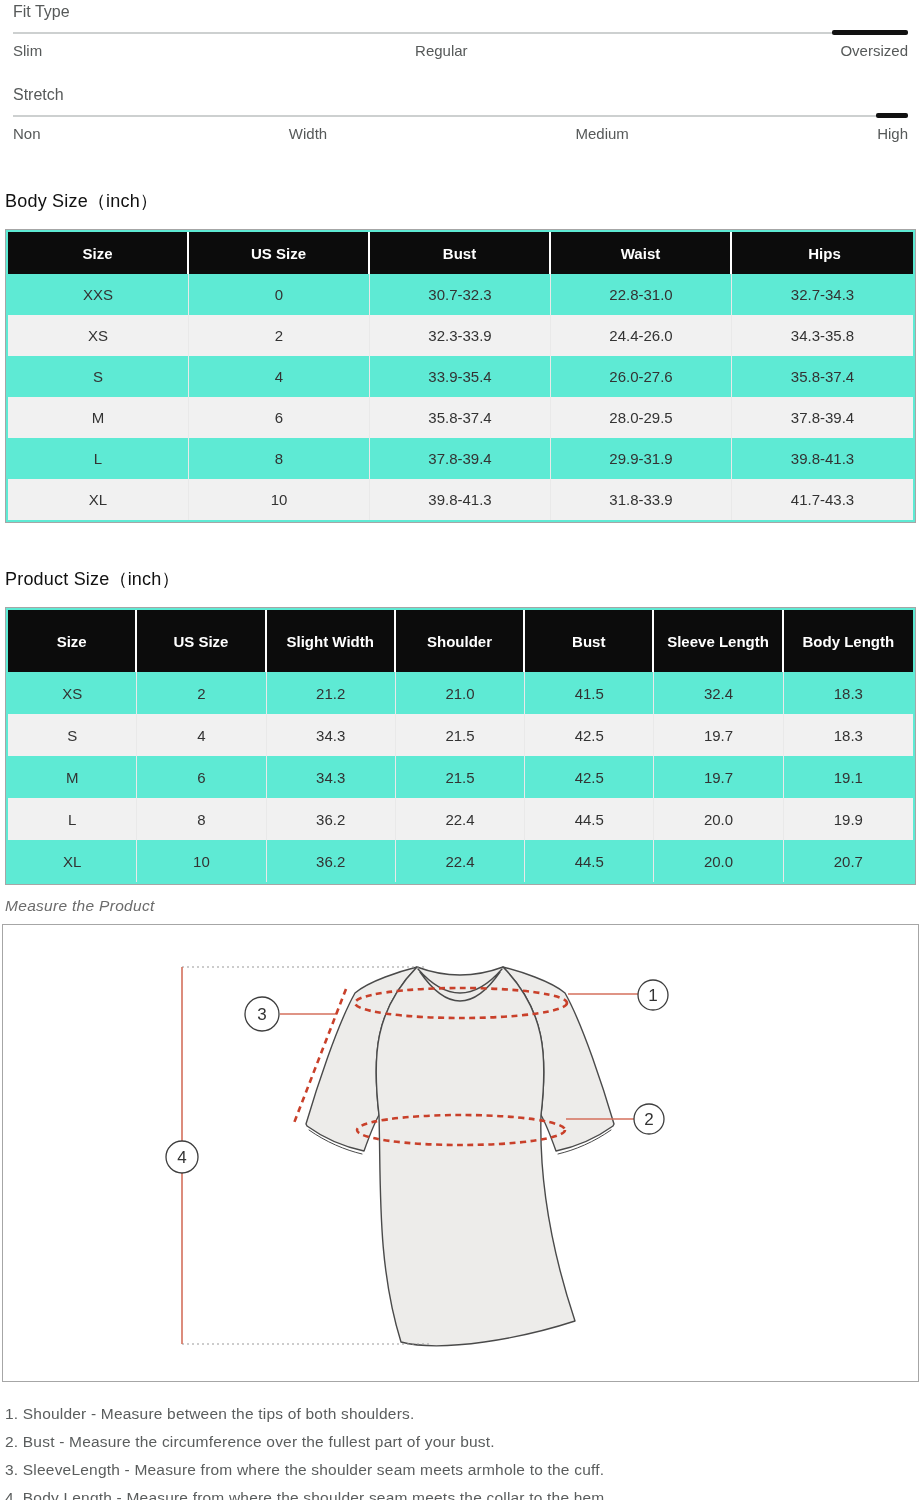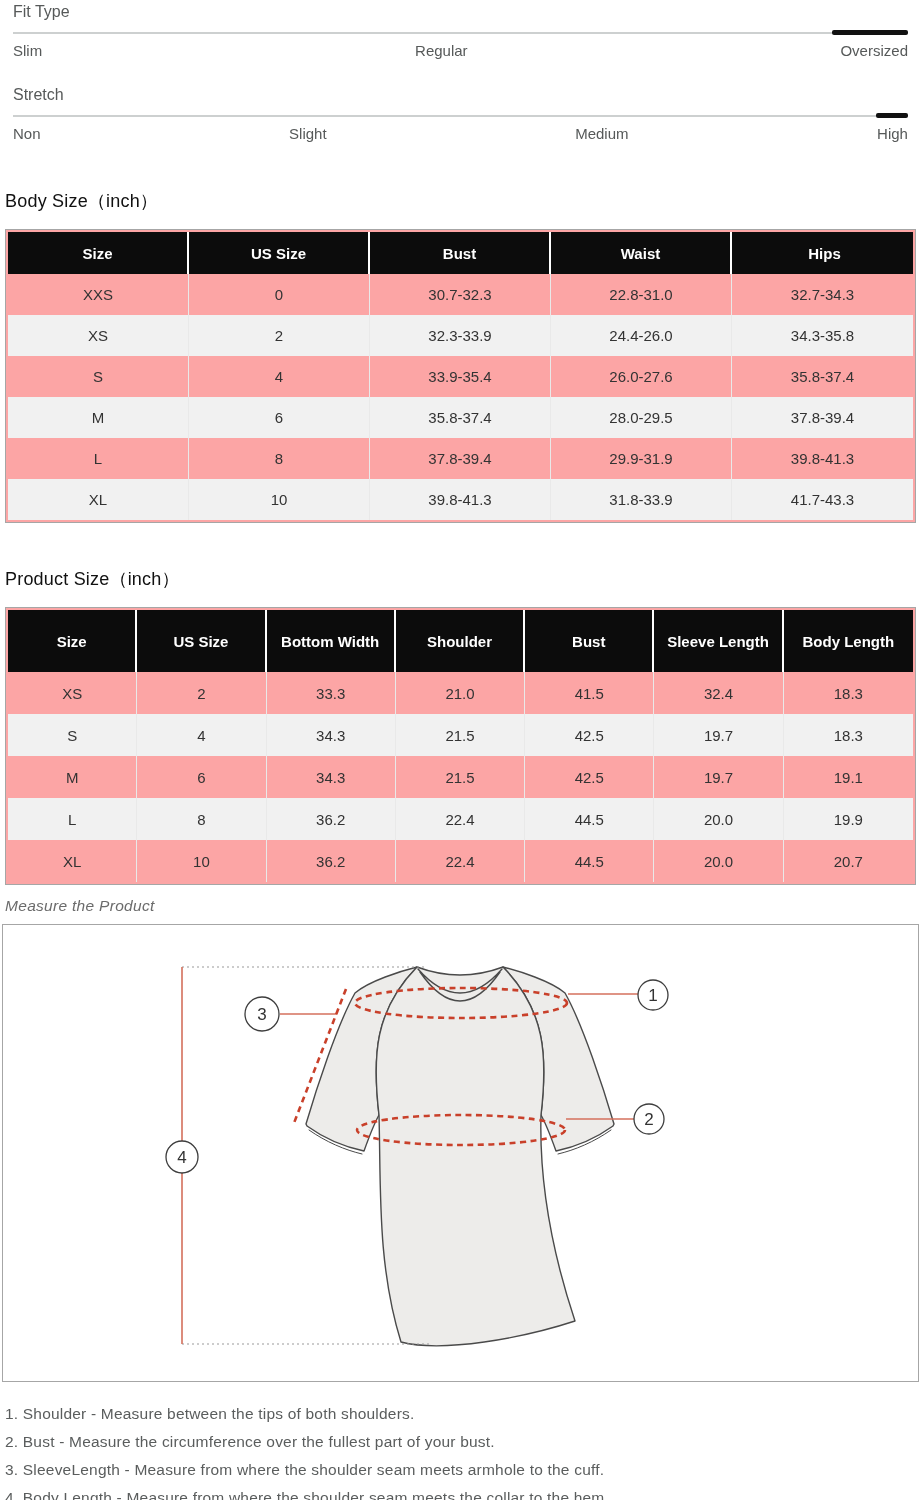--- a/index.html
+++ b/index.html
@@ -30,21 +30,21 @@
   
   .section-title {
     font-size:18px; font-weight:normal; color:#111;
     margin:47px 5px 0 5px; letter-spacing:.2px;
   }
   .section-title.second { margin-top:44px; }
 
   
   .table-box {
     margin:16px 5px 0 5px;
-    border:1px solid #a6a6a6; padding:2px; background:#fca5a5;
+    border:1px solid #a6a6a6; padding:2px; background:#5eead4;
   }
   table { width:100%; border-collapse:separate; border-spacing:0; table-layout:fixed; }
   th {
     background:#0c0c0c; color:#fff; font-weight:bold; font-size:15px;
     text-align:center; vertical-align:middle;
     border-right:2px solid #fff; padding:2px 14px;
   }
   th:last-child { border-right:none;padding-left:18px; }
   #body-size-table th { height:42px; }
   #product-size-table th { height:62px; padding:2px 8px; }
@@ -87,21 +87,21 @@
       <div>Regular</div>
       <div>Oversized</div>
     </div>
 
   <div class="slider-label second">Stretch</div>
   <div class="slider-track">
     <div class="slider-marker marker-narrow"></div>
   </div>
   <div class="slider-options">
       <div>Non</div>
-      <div>Slight</div>
+      <div>Width</div>
       <div>Medium</div>
       <div>High</div>
     </div>
 </div>
 
 <div class="section-title">Body Size（inch）</div>
 <div class="table-box">
   <table id="body-size-table">
       <thead>
         <tr>
@@ -159,32 +159,32 @@
     </table>
 </div>
 
 <div class="section-title second">Product Size（inch）</div>
 <div class="table-box">
   <table id="product-size-table">
       <thead>
         <tr>
           <th>Size</th>
           <th>US Size</th>
-          <th>Bottom Width</th>
+          <th>Slight Width</th>
           <th>Shoulder</th>
           <th>Bust</th>
           <th>Sleeve Length</th>
           <th>Body Length</th>
         </tr>
       </thead>
       <tbody>
         <tr>
           <td>XS</td>
           <td>2</td>
-          <td>33.3</td>
+          <td>21.2</td>
           <td>21.0</td>
           <td>41.5</td>
           <td>32.4</td>
           <td>18.3</td>
         </tr>
         <tr>
           <td>S</td>
           <td>4</td>
           <td>34.3</td>
           <td>21.5</td>

